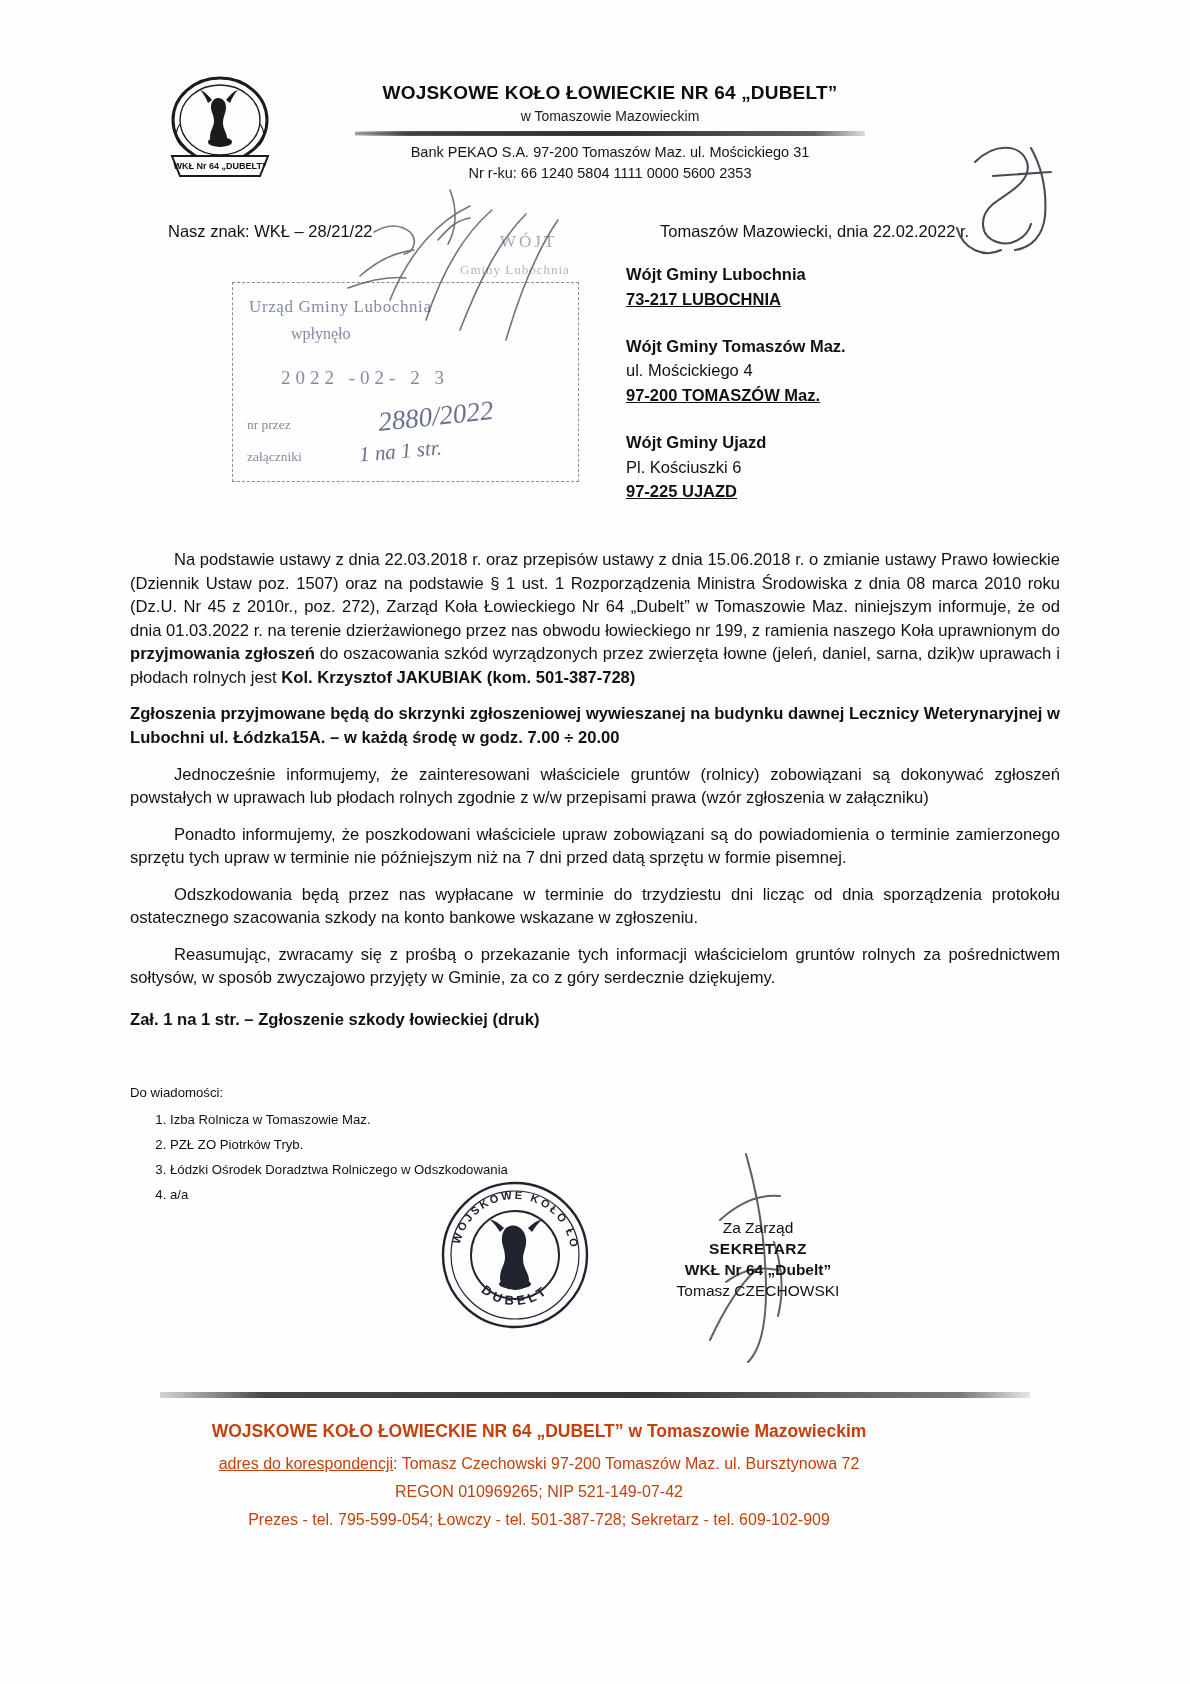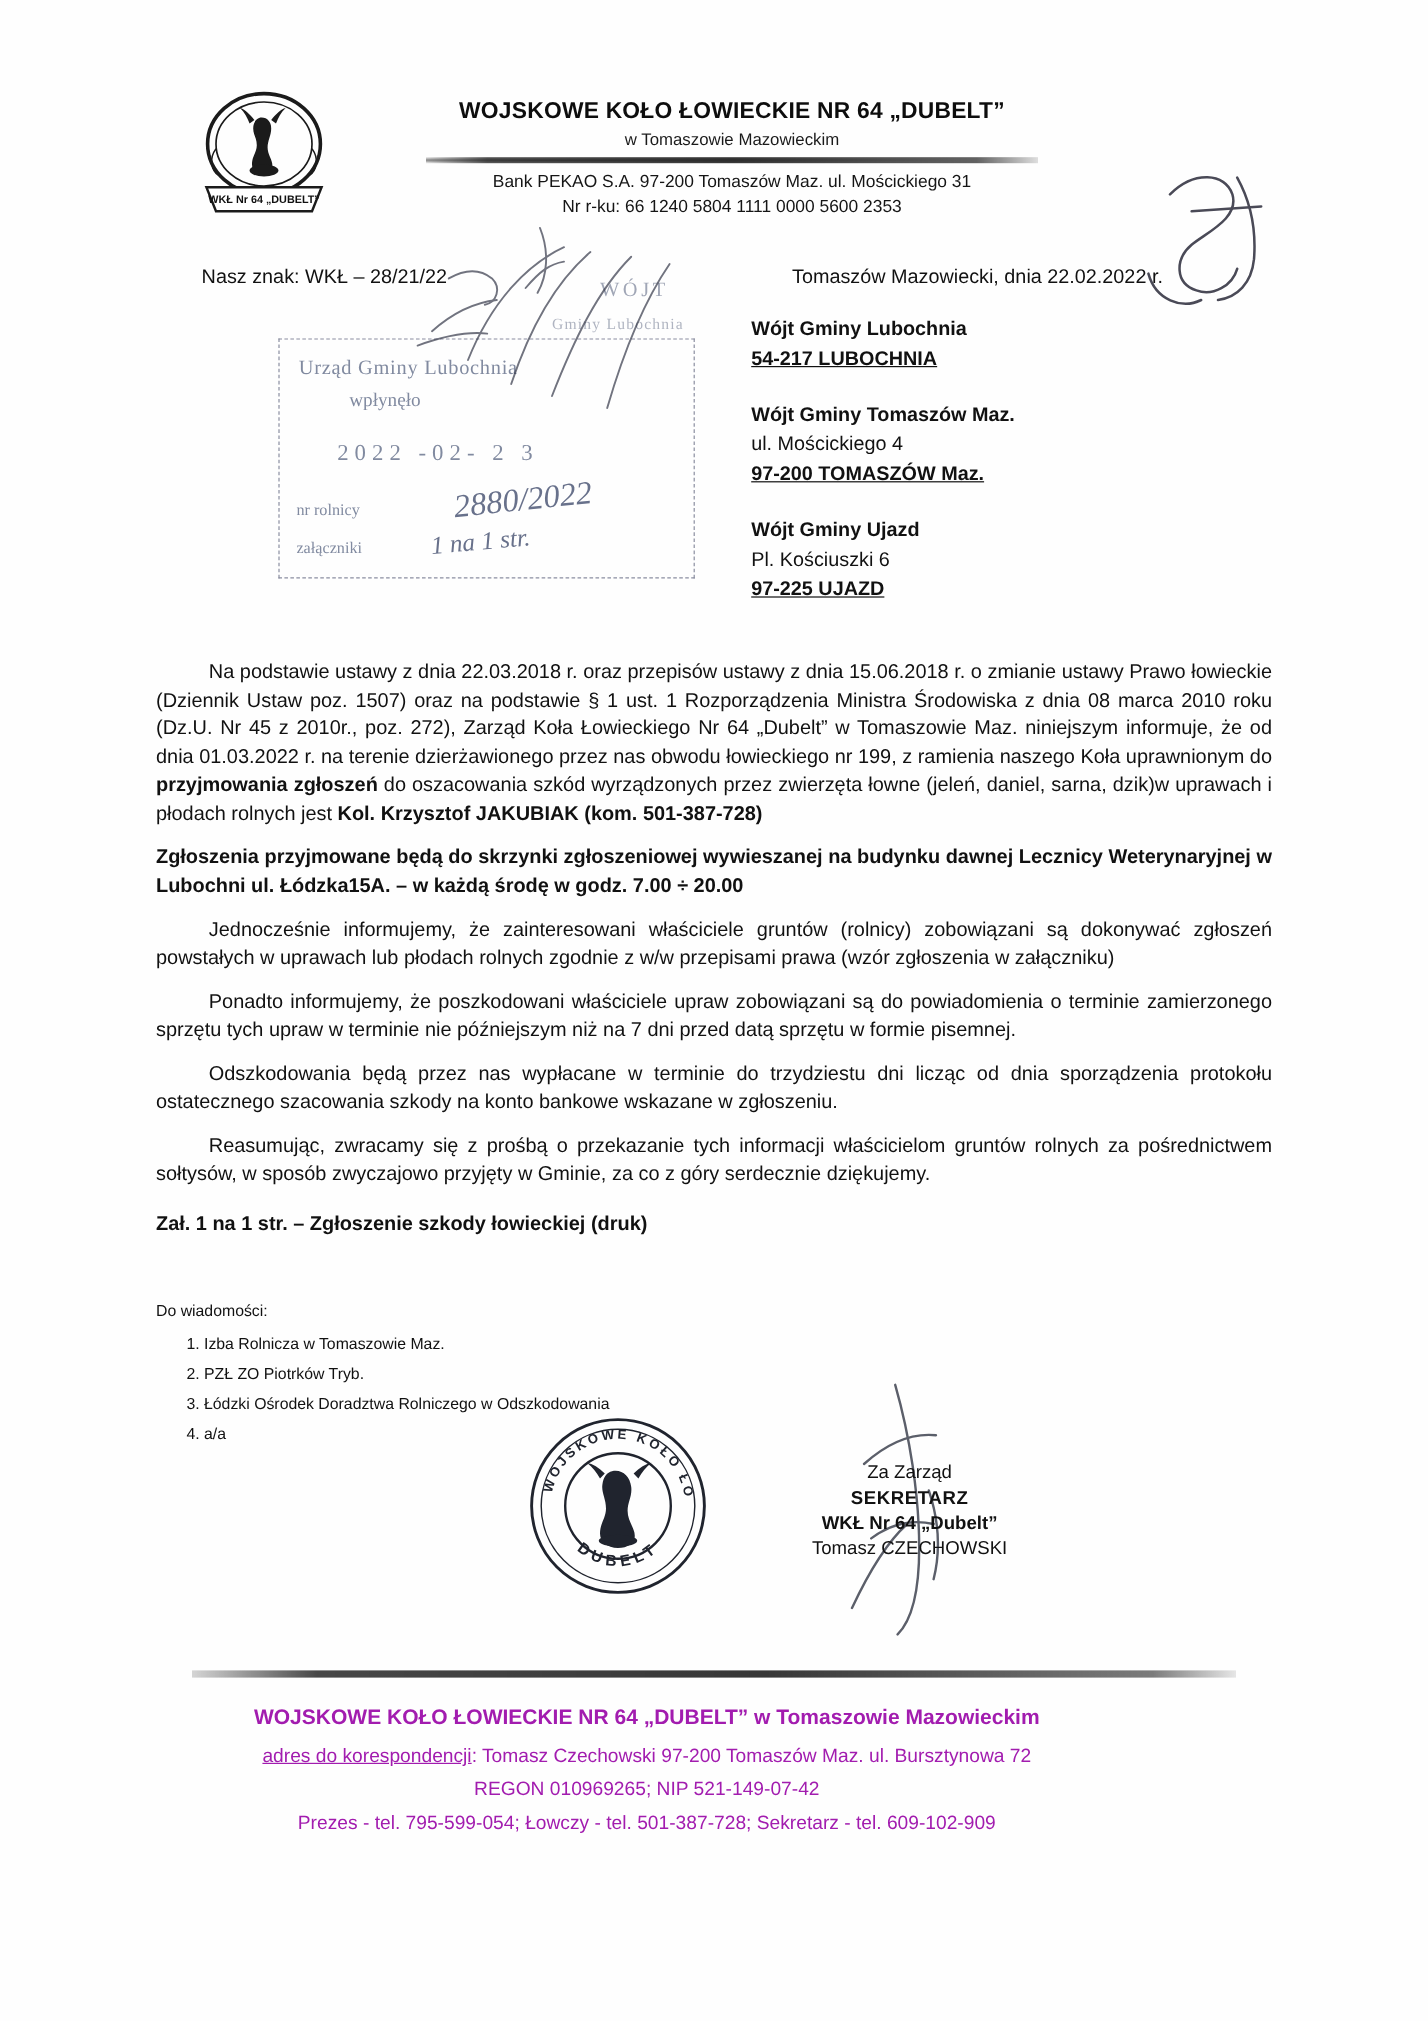--- a/index.html
+++ b/index.html
@@ -274,21 +274,21 @@
     filter: blur(.5px);
   }
   .footer {
     position: absolute;
     left: 0;
     top: 1418px;
     width: 1078px;
     text-align: center;
     font-size: 16px;
     line-height: 1.55;
-    color: #a21caf;
+    color: #c2410c;
   }
   .footer .f1 { font-weight: bold; font-size: 17.5px; }
   .footer .f2 { margin-top: 7px; }
   .footer .f2 u { text-decoration: underline; }
   .footer .f3 { margin-top: 3px; }
   .footer .f4 { margin-top: 3px; }
 </style>
 </head>
 <body>
 
@@ -337,21 +337,21 @@
 
   <div class="ref-row">
     <div class="ref-left">Nasz znak: WKŁ – 28/21/22</div>
     <div class="ref-right">Tomaszów Mazowiecki, dnia 22.02.2022 r.</div>
   </div>
 
   <div class="stamp-box">
     <div class="stamp-l1">Urząd Gminy Lubochnia</div>
     <div class="stamp-l2">wpłynęło</div>
     <div class="stamp-date">2022 -02- 2 3</div>
-    <div class="stamp-l3">nr rolnicy</div>
+    <div class="stamp-l3">nr przez</div>
     <div class="stamp-l4">załączniki</div>
     <div class="stamp-hand1">2880/2022</div>
     <div class="stamp-hand2">1 na 1 str.</div>
   </div>
 
   <div class="stamp-wojt">WÓJT</div>
   <div class="stamp-wojt2">Gminy Lubochnia</div>
 
   <div class="scribble-mid">
     <svg width="330" height="190" viewBox="0 0 330 190">
@@ -365,21 +365,21 @@
         <path d="M108 60 C120 46 128 40 140 38"></path>
         <path d="M44 52 C58 44 70 44 80 52 C88 60 84 72 74 74"></path>
         <path d="M120 10 C128 30 126 50 118 64"></path>
       </g>
     </svg>
   </div>
 
   <div class="addressees">
     <div class="addr-block">
       <div class="addr-name">Wójt Gminy Lubochnia</div>
-      <div class="addr-city">54-217 LUBOCHNIA</div>
+      <div class="addr-city">73-217 LUBOCHNIA</div>
     </div>
     <div class="addr-block">
       <div class="addr-name">Wójt Gminy Tomaszów Maz.</div>
       <div class="addr-street">ul. Mościckiego 4</div>
       <div class="addr-city">97-200 TOMASZÓW Maz.</div>
     </div>
     <div class="addr-block">
       <div class="addr-name">Wójt Gminy Ujazd</div>
       <div class="addr-street">Pl. Kościuszki 6</div>
       <div class="addr-city">97-225 UJAZD</div>

